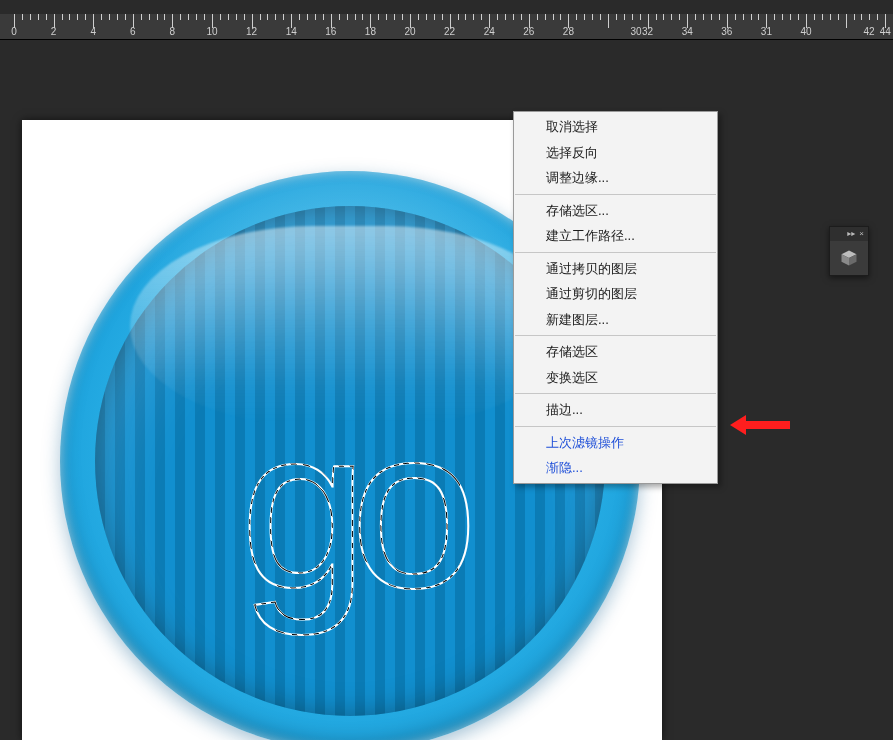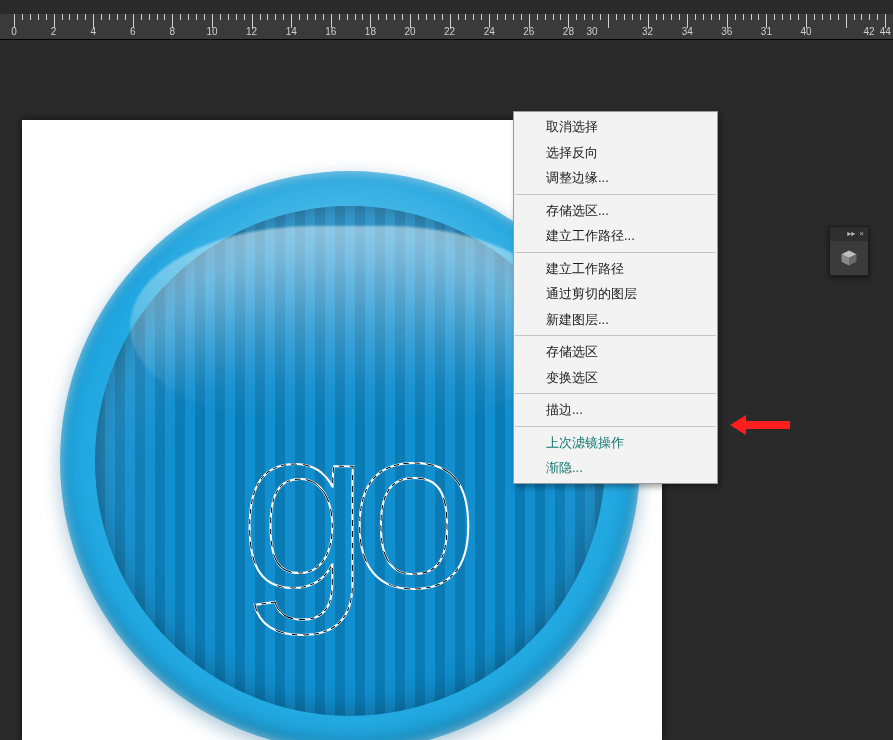--- a/index.html
+++ b/index.html
@@ -56,21 +56,21 @@
        -webkit-mask:repeating-linear-gradient(45deg,#000 0 4px,transparent 4px 8px);
        mask:repeating-linear-gradient(45deg,#000 0 4px,transparent 4px 8px);
     }
 
     
     .ctx{ position:absolute; top:111px; left:513px; width:205px; background:#f3f3f3;
           border:1px solid #9a9a9a; box-shadow:3px 3px 6px rgba(0,0,0,.35);
           font-size:13px; color:#1a1a1a; padding:2px 0; }
     .ctx .it{ height:25.5px; line-height:25.5px; padding:0 22px 0 32px; white-space:nowrap; }
     .ctx .it.hl{ background:#8fc1ef; }
-    .ctx .it.dis{ color:#0f766e; }
+    .ctx .it.dis{ color:#1d4ed8; }
     .ctx hr{ border:none; border-top:1px solid #c6c6c6; margin:3px 1px; }
 
     
     .arrow{ position:absolute; top:413px; left:730px; width:60px; height:24px; }
     .arrow svg{ width:100%; height:100%; display:block; }
 
     
     .panel{ position:absolute; top:226px; right:24px; width:40px; background:#3b3b3b;
             border:1px solid #1c1c1c; box-shadow:0 2px 6px rgba(0,0,0,.5); }
     .panel-head{ height:14px; background:#2f2f2f; display:flex; align-items:center;
@@ -171,21 +171,21 @@
       <div class="tick" style="left: 544.64px;"></div>
       <div class="tick" style="left: 552.56px;"></div>
       <div class="tick" style="left: 560.48px;"></div>
       <div class="tick lbl" style="left: 568.4px;"></div>
       <div class="tick-label" style="left: 568.4px;">28</div>
       <div class="tick" style="left: 576.32px;"></div>
       <div class="tick" style="left: 584.24px;"></div>
       <div class="tick" style="left: 592.16px;"></div>
       <div class="tick" style="left: 600.08px;"></div>
       <div class="tick lbl" style="left: 608px;"></div>
-      <div class="tick-label" style="left: 592px;">30</div>
+      <div class="tick-label" style="left: 636px;">30</div>
       <div class="tick" style="left: 615.92px;"></div>
       <div class="tick" style="left: 623.84px;"></div>
       <div class="tick" style="left: 631.76px;"></div>
       <div class="tick" style="left: 639.68px;"></div>
       <div class="tick lbl" style="left: 647.6px;"></div>
       <div class="tick-label" style="left: 647.6px;">32</div>
       <div class="tick" style="left: 655.52px;"></div>
       <div class="tick" style="left: 663.44px;"></div>
       <div class="tick" style="left: 671.36px;"></div>
       <div class="tick" style="left: 679.28px;"></div>
@@ -236,21 +236,21 @@
 </div>
 
 <div class="ctx" id="ctx">
     <div class="it">取消选择</div>
     <div class="it">选择反向</div>
     <div class="it">调整边缘...</div>
     <hr>
     <div class="it">存储选区...</div>
     <div class="it">建立工作路径...</div>
     <hr>
-    <div class="it">建立工作路径</div>
+    <div class="it">通过拷贝的图层</div>
     <div class="it">通过剪切的图层</div>
     <div class="it">新建图层...</div>
     <hr>
     <div class="it">存储选区</div>
     <div class="it">变换选区</div>
     <hr>
     <div class="it">描边...</div>
     <hr>
     <div class="it dis">上次滤镜操作</div>
     <div class="it dis">渐隐...</div>

